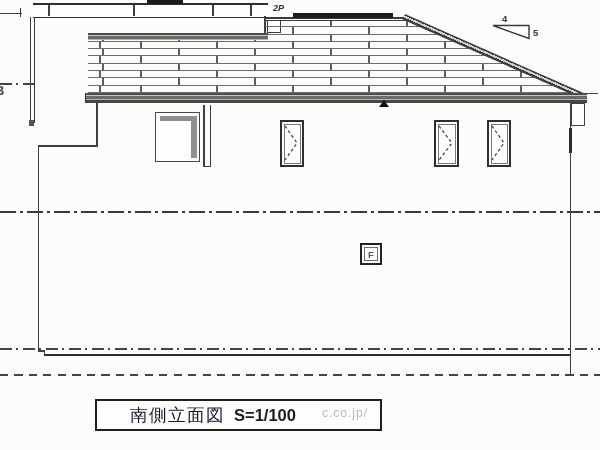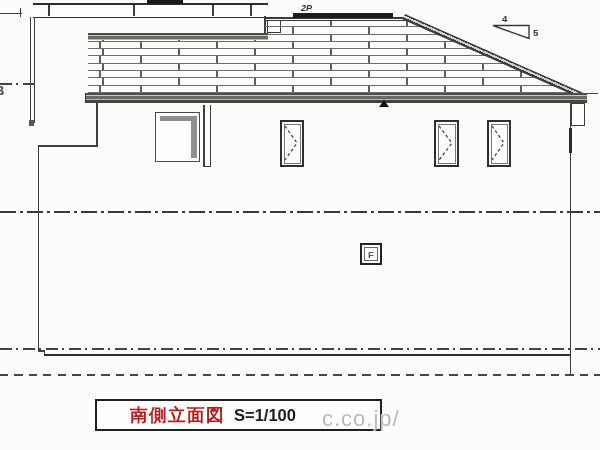--- a/index.html
+++ b/index.html
@@ -65,21 +65,21 @@
     <div class="ln" style="left:179px;top:0;width:1.6px;height:11px;"></div>
     <div class="ln" style="left:217px;top:0;width:1.6px;height:11px;"></div>
   </div>
   <div class="ln" style="left:147px;top:0;width:36px;height:4px;background:#1b1b1b;"></div>
   <div class="ln" style="left:264px;top:16px;width:1.6px;height:18px;"></div>
   <div class="abs" style="left:267px;top:20px;width:14px;height:13px;box-sizing:border-box;border:1.5px solid #3a3a3a;background:#fdfdfc;"></div>
 
   <div class="abs" style="left:29.5px;top:17px;width:5.5px;height:106px;box-sizing:border-box;border-left:1.6px solid #3f3f3f;border-right:1.6px solid #3f3f3f;"></div>
   <div class="ln" style="left:29px;top:120px;width:5px;height:6px;background:#555;"></div>
 
-  <span class="lbl" style="left:273px;top:3px;font-size:9px;font-style:italic;font-weight:bold;color:#2f2f2f;margin-left:28px;">2P</span>
+  <span class="lbl" style="left:273px;top:3px;font-size:9px;font-style:italic;font-weight:bold;color:#2f2f2f;">2P</span>
 
   <div id="roof-clip">
     <div class="abs" style="left:0;top:3px;width:497px;">
       <div class="trow a"></div>
       <div class="trow b"></div>
       <div class="trow a"></div>
       <div class="trow b"></div>
       <div class="trow a"></div>
       <div class="trow b"></div>
       <div class="trow a"></div>
@@ -143,20 +143,20 @@
   </div>
 
   <div class="abs" style="left:570.5px;top:103px;width:14px;height:23px;box-sizing:border-box;border:1.6px solid #3f3f3f;background:#fdfdfc;"></div>
 
   <div class="abs" style="left:360px;top:243px;width:22px;height:22px;box-sizing:border-box;border:2.6px solid #232323;background:#fdfdfc;">
     <div class="abs" style="left:2px;top:2px;right:2px;bottom:2px;border:1px solid #6a6a6a;display:flex;align-items:center;justify-content:center;">
       <span style="font-size:9.5px;font-weight:bold;color:#5a5a5a;">F</span>
     </div>
   </div>
 
-  <span class="lbl" style="left:322px;top:406px;font-size:22px;color:#b9b9b6;letter-spacing:1px;z-index:5;">c.co.jp/</span>
+  <span class="lbl" style="left:322px;top:406px;font-size:12px;color:#b9b9b6;letter-spacing:1px;z-index:5;">c.co.jp/</span>
 
   <div class="abs" style="left:95px;top:399px;width:287px;height:32px;box-sizing:border-box;border:2.6px solid #1f1f1f;background:rgba(253,253,252,.65);display:flex;align-items:center;">
-    <span style="margin-left:33px;font-size:17.5px;font-weight:bold;color:#b91c1c;letter-spacing:1.5px;">南側立面図</span>
+    <span style="margin-left:33px;font-size:17.5px;font-weight:normal;color:#0f172a;letter-spacing:1.5px;">南側立面図</span>
     <span style="margin-left:9px;font-size:16.5px;font-weight:bold;color:#1c1c1c;">S=1/100</span>
   </div>
 
 </div>
 
 </body></html>

